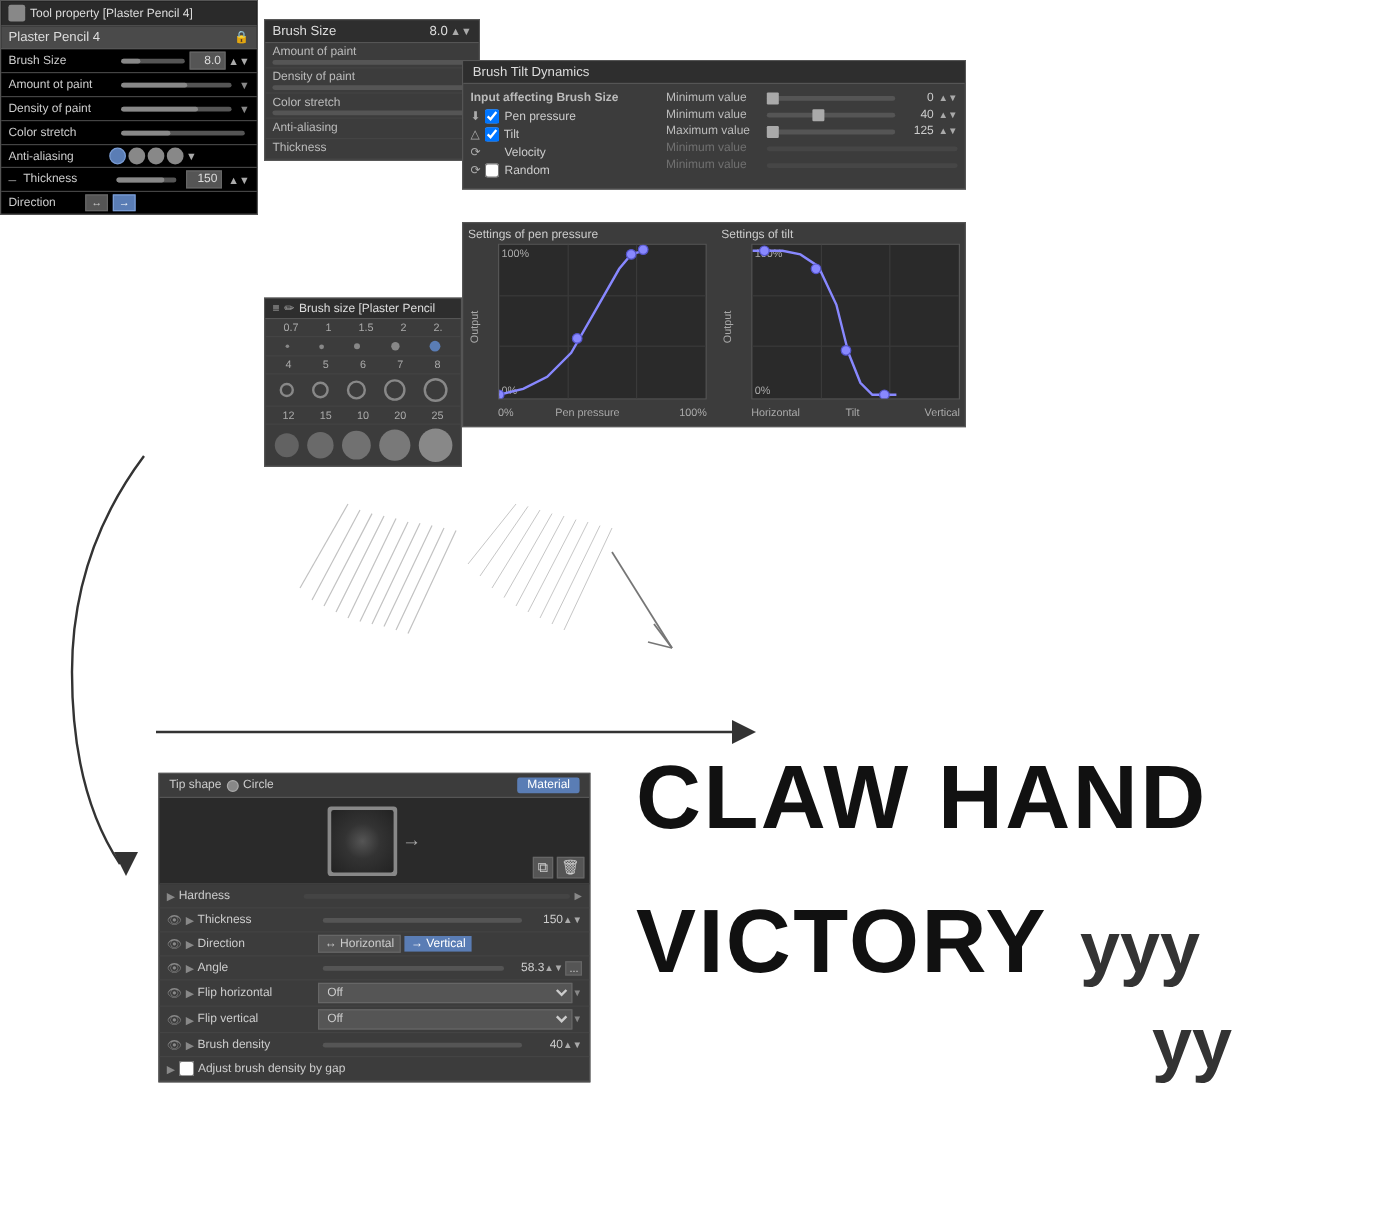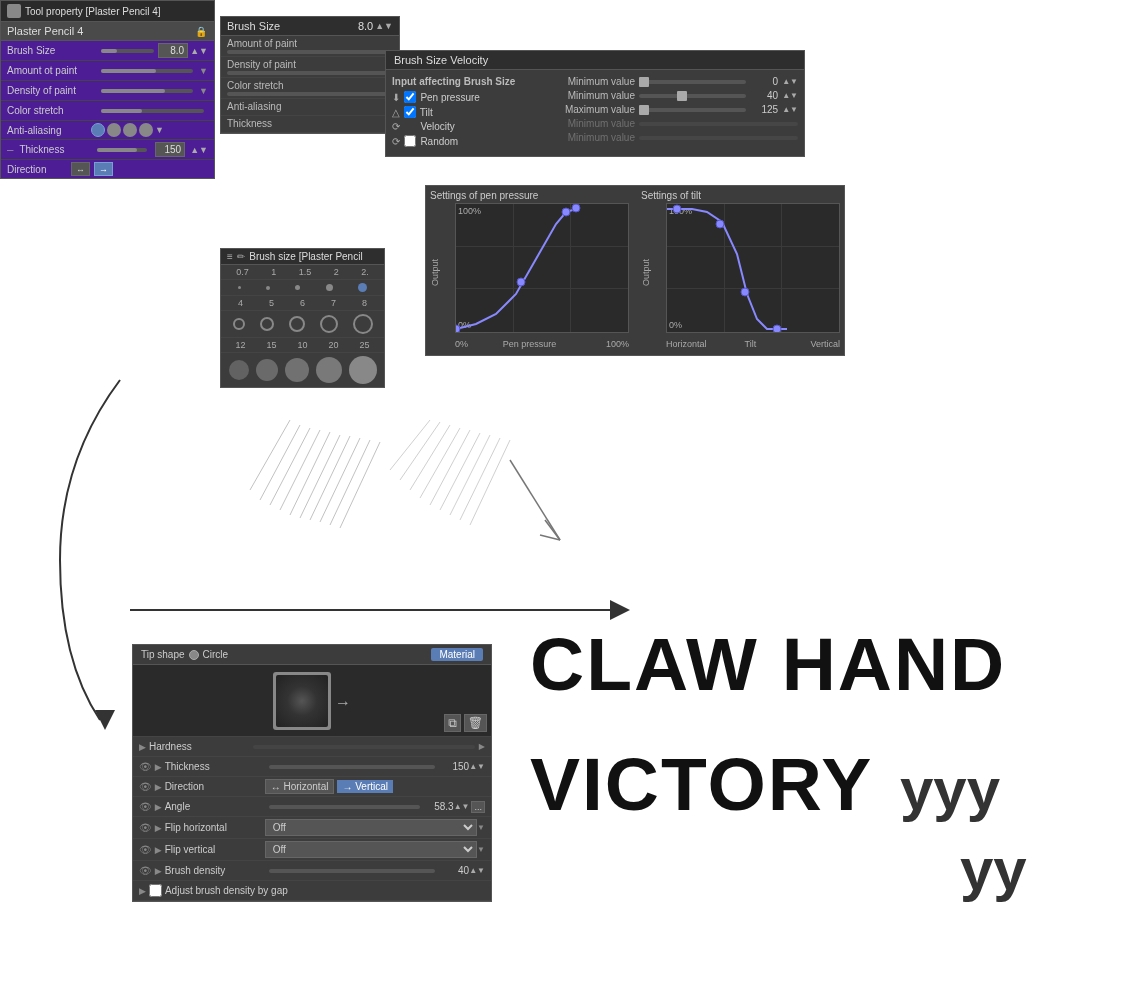--- a/index.html
+++ b/index.html
@@ -12,21 +12,21 @@
       position: relative;
       overflow: hidden;
     }
 
     
     .tool-property-panel {
       position: absolute;
       top: 0;
       left: 0;
       width: 215px;
-      background: #4c1d95;
+      background: #000000;
       border: 1px solid #555;
       color: #ddd;
     }
     .panel-title-bar {
       background: #2a2a2a;
       padding: 3px 6px;
       font-size: 10px;
       display: flex;
       align-items: center;
       gap: 4px;
@@ -213,21 +213,20 @@
     .bsd-value-row {
       display: flex;
       align-items: center;
       gap: 4px;
       margin-bottom: 3px;
     }
     .bsd-value-label {
       font-size: 10px;
       color: #bbb;
       min-width: 80px;
-      text-align: right;
     }
     .bsd-slider-track {
       flex: 1;
       height: 4px;
       background: #555;
       border-radius: 2px;
       position: relative;
     }
     .bsd-slider-thumb {
       position: absolute;
@@ -261,21 +260,20 @@
     
     .graphs-area {
       position: absolute;
       top: 185px;
       left: 385px;
       width: 420px;
       background: #3c3c3c;
       border: 1px solid #555;
       display: flex;
       gap: 4px;
-      margin-left: 40px;
     }
     .graph-container {
       flex: 1;
       padding: 4px;
     }
     .graph-title {
       font-size: 10px;
       color: #ccc;
       margin-bottom: 2px;
     }
@@ -678,21 +676,21 @@
   <div class="bs-row">
     <label>Anti-aliasing</label>
   </div>
   <div class="bs-row">
     <label>Thickness</label>
   </div>
 </div>
 
 <div class="bsd-panel">
   <div class="bsd-title">
-    <span>Brush Size Velocity</span>
+    <span>Brush Tilt Dynamics</span>
   </div>
   <div class="bsd-content">
     <div class="bsd-left">
       <div class="bsd-section-label">Input affecting Brush Size</div>
       <div class="bsd-input-row">
         <span style="font-size:10px;color:#aaa;">⬇</span>
         <input type="checkbox" checked="" style="">
         <label>Pen pressure</label>
       </div>
       <div class="bsd-input-row">

